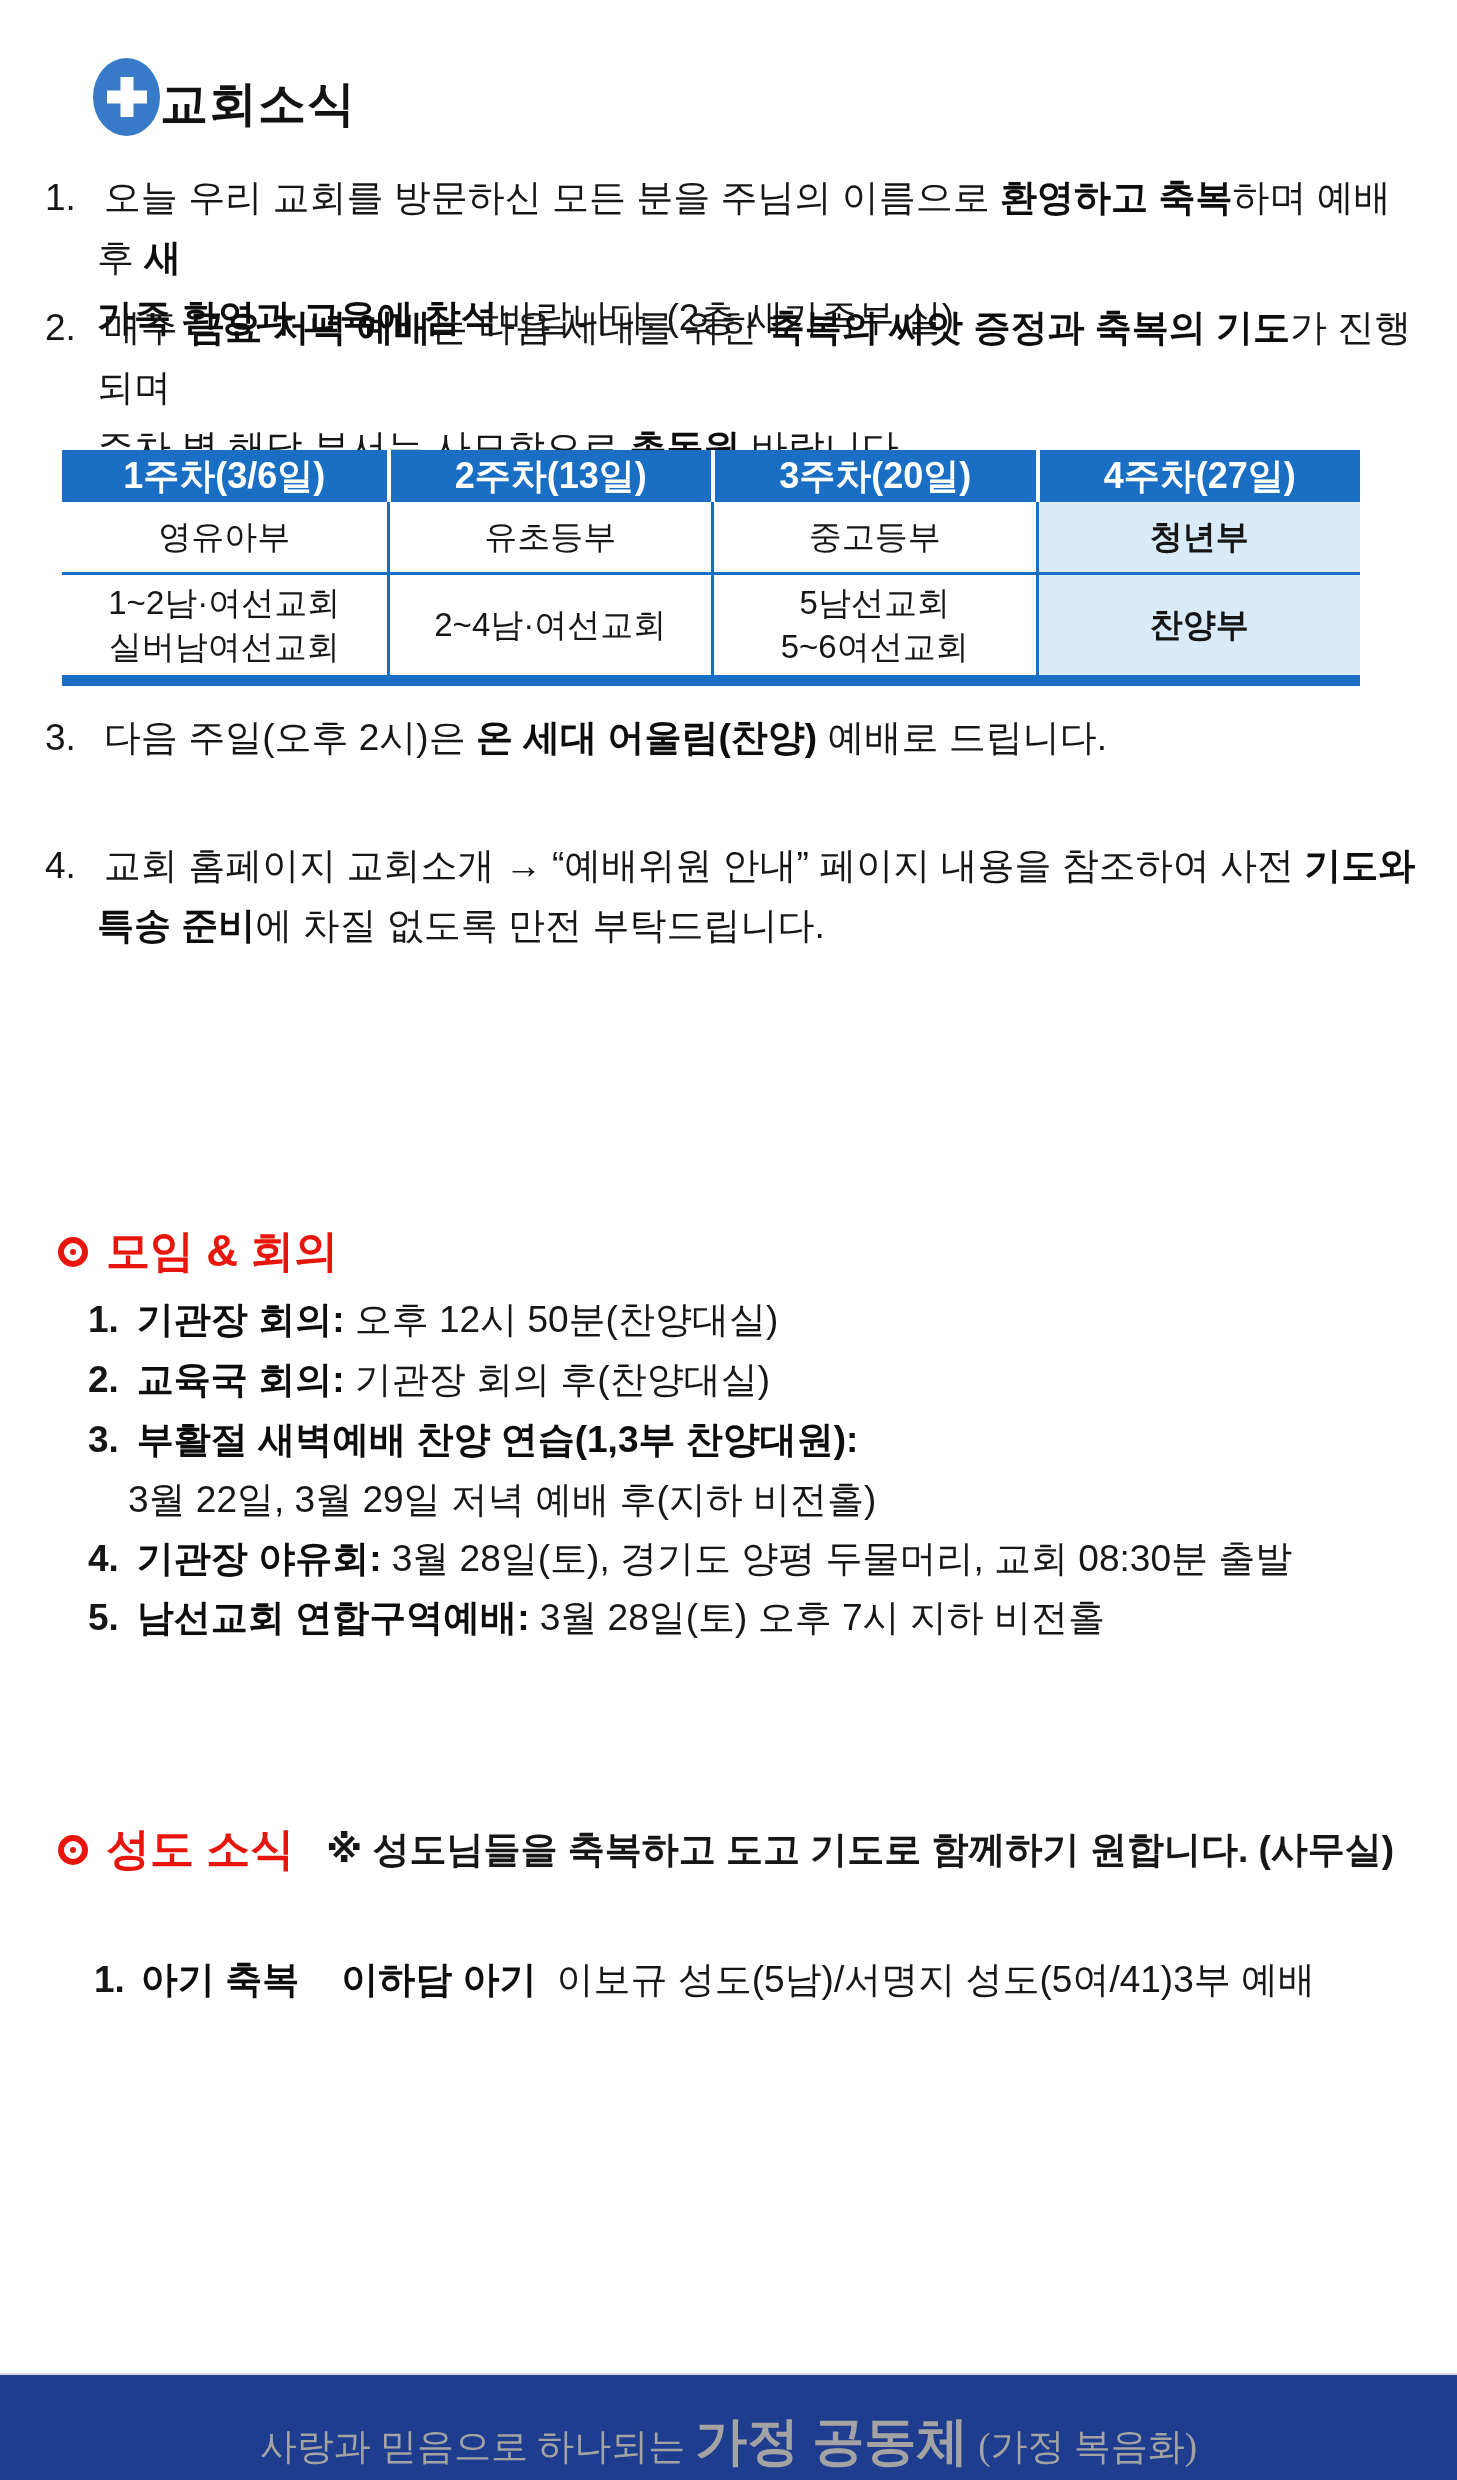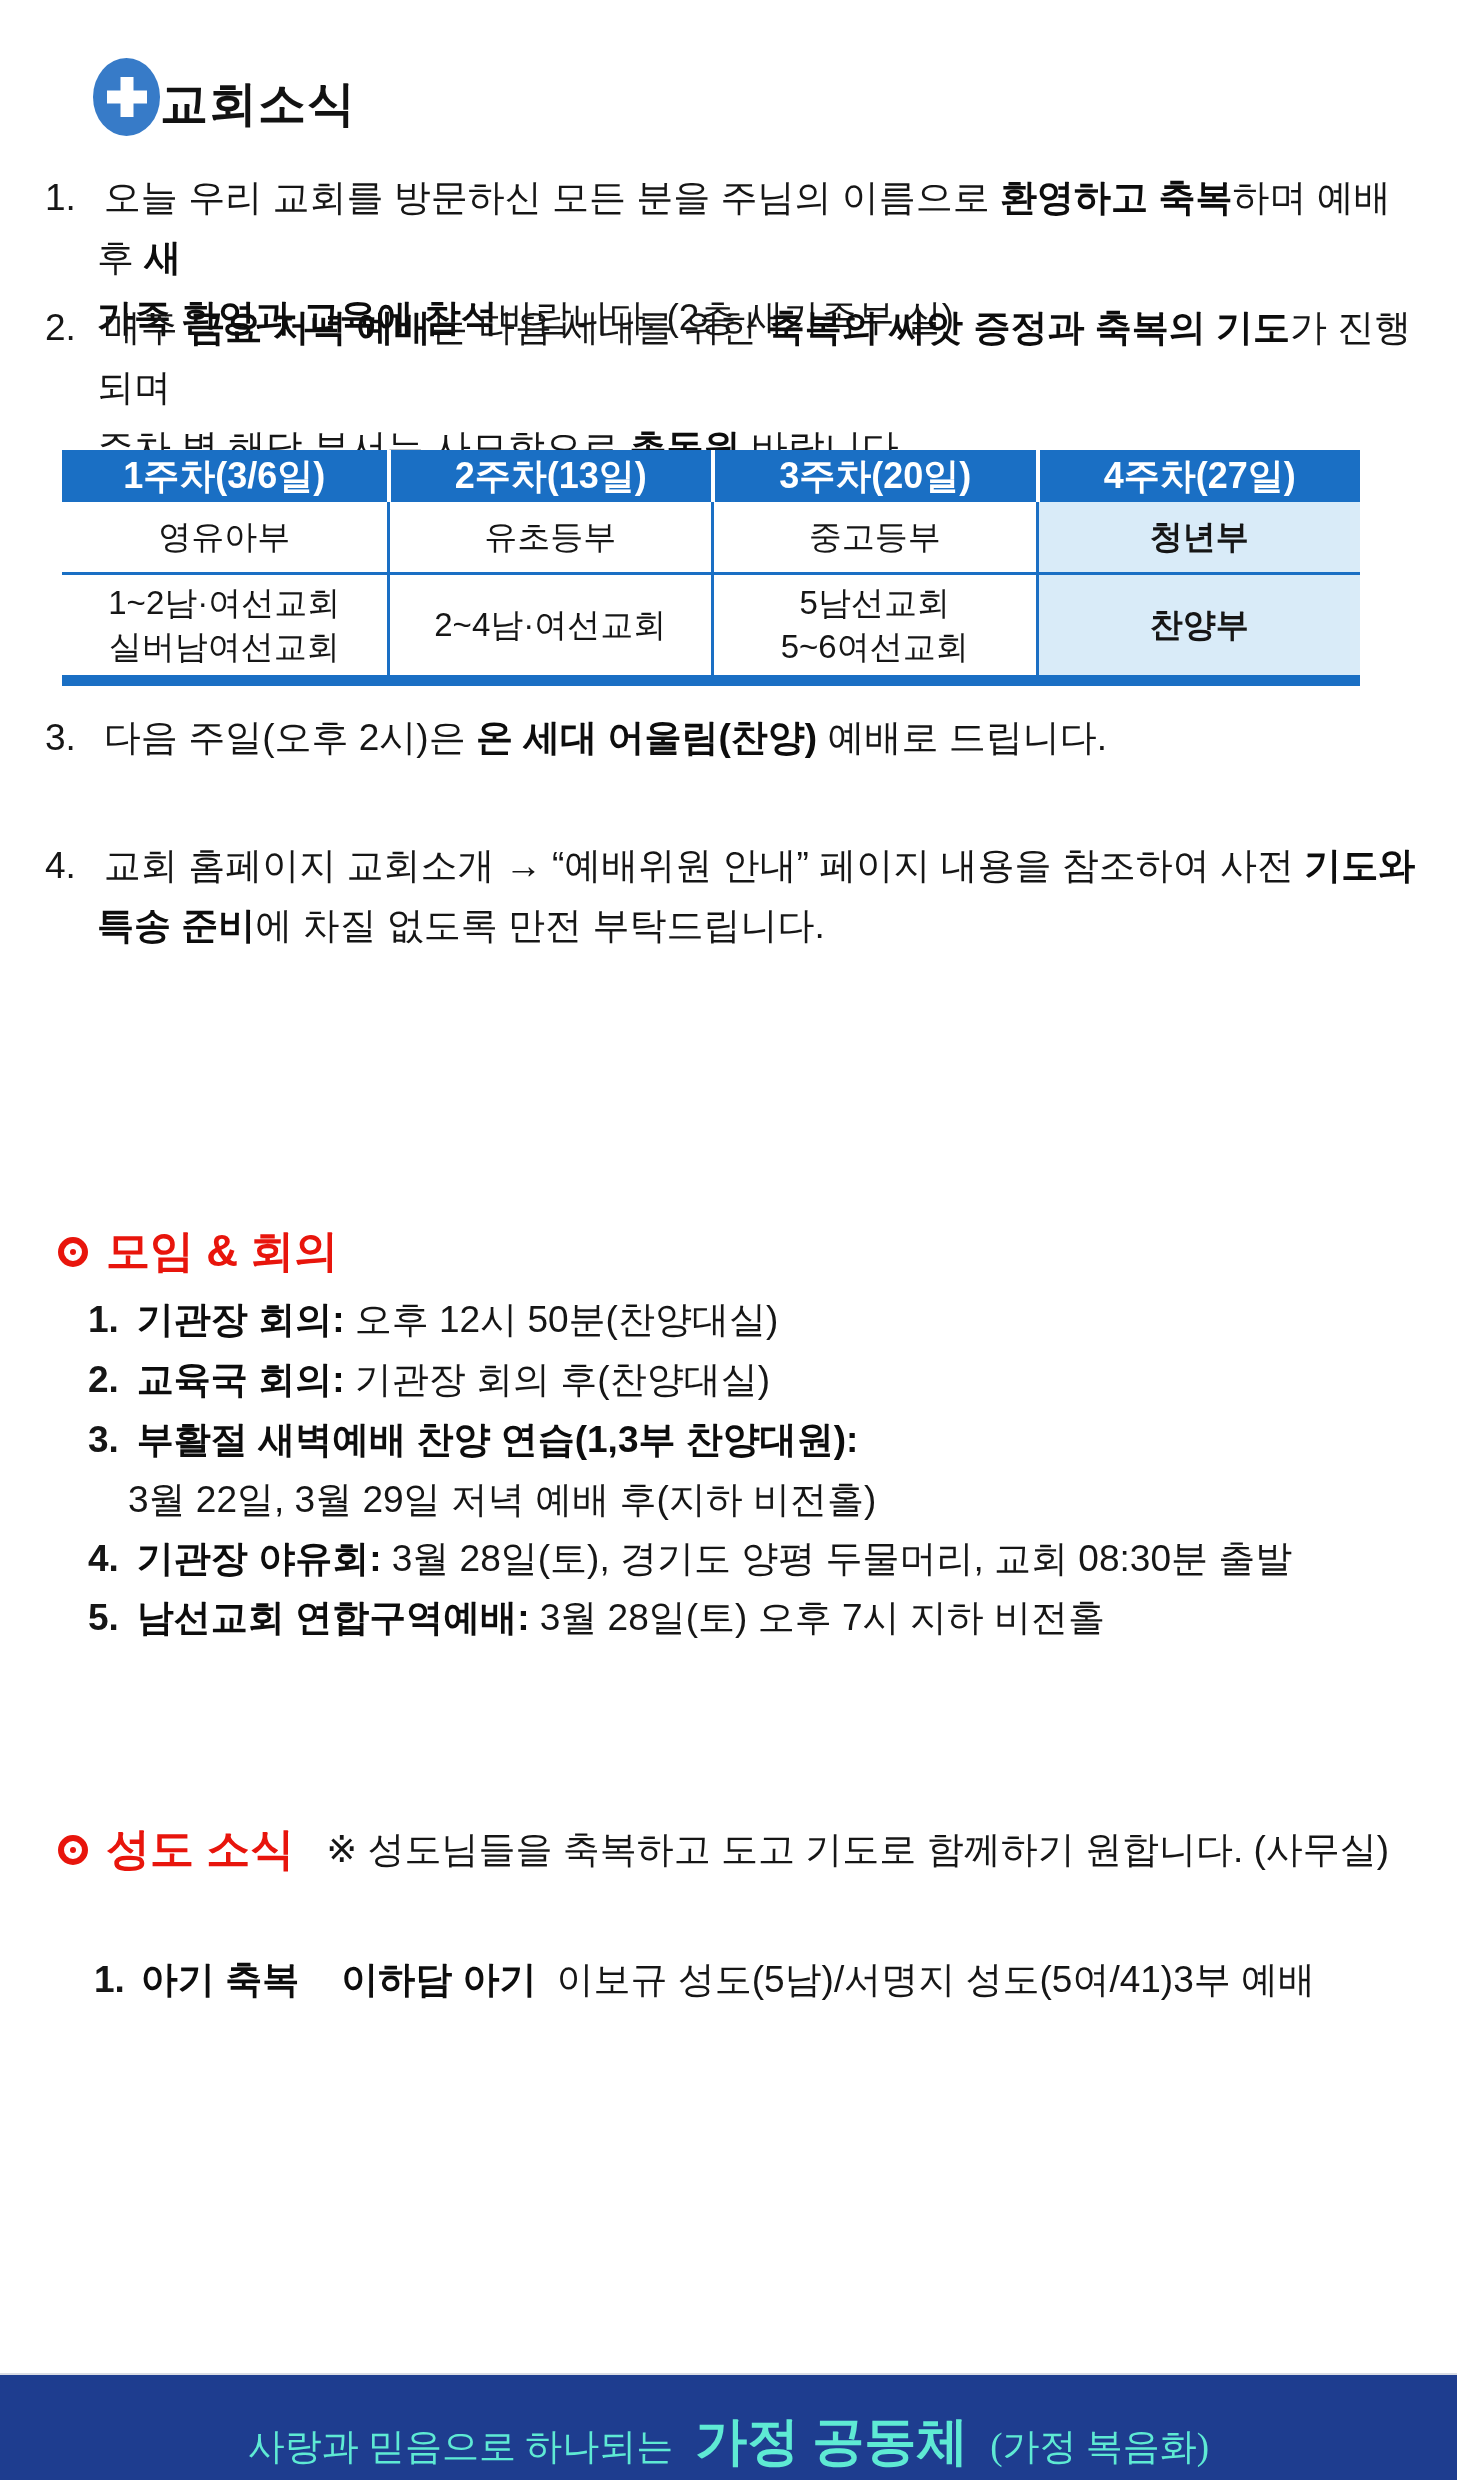--- a/index.html
+++ b/index.html
@@ -49,44 +49,43 @@
   .tbody.r2{border-top:3px solid var(--blue)}
   .tbody .c.hl{background:var(--lightblue);font-weight:bold}
   .cell-line{display:block}
 
   
   .redhead{position:absolute;left:58px;display:flex;align-items:center;gap:18px;color:var(--red);font-weight:bold;font-size:44px}
   .target-mark{width:30px;height:30px;border:6px solid var(--red);border-radius:50%;position:relative;flex:0 0 auto}
   .target-mark::after{content:"";position:absolute;inset:6px;background:var(--red);border-radius:50%}
   .h-meetings{top:1222px}
   .h-saints{top:1820px}
-  .h-saints .note{color:var(--text);font-weight:normal;font-size:37px;margin-left:14px;white-space:nowrap}
+  .h-saints .note{color:var(--text);font-weight:bold;font-size:37px;margin-left:14px;white-space:nowrap}
 
   
   .mitem{position:absolute;left:88px;width:1320px;font-size:37px;line-height:60px;padding-left:40px}
   .mitem .ln1{text-indent:-40px;display:block}
   .mitem .ln2{display:block}
   .mitem .num{margin-right:18px;font-weight:bold}
   .m1{top:1290px}.m2{top:1350px}.m3{top:1410px}.m4{top:1529px}.m5{top:1588px}
 
   
   .saint{position:absolute;left:94px;top:1950px;font-size:37px;line-height:60px}
   .saint .num{margin-right:16px;font-weight:bold}
   .saint .g1{margin-right:42px}
   .saint .g2{margin-right:20px}
   .saint .g3{}
 
   
   .footer{
     position:absolute;left:0;bottom:0;width:1457px;height:107px;
     background:var(--navy);border-top:2px solid #d9dce4;
     display:flex;align-items:baseline;justify-content:center;
-    color:#5eead4;font-family:"Liberation Serif","DejaVu Serif",serif;
+    color:#a3a3a3;font-family:"Liberation Serif","DejaVu Serif",serif;
     padding-top:24px;
-    gap:12px;
   }
   .footer .f-pre,.footer .f-suf{font-size:37px}
   .footer .f-big{font-size:52px;font-weight:bold;margin:8px 10px}
 </style>
 </head>
 <body>
 
 <div class="hdr">
   <span class="plus-badge">
       <span class="ph"></span>

